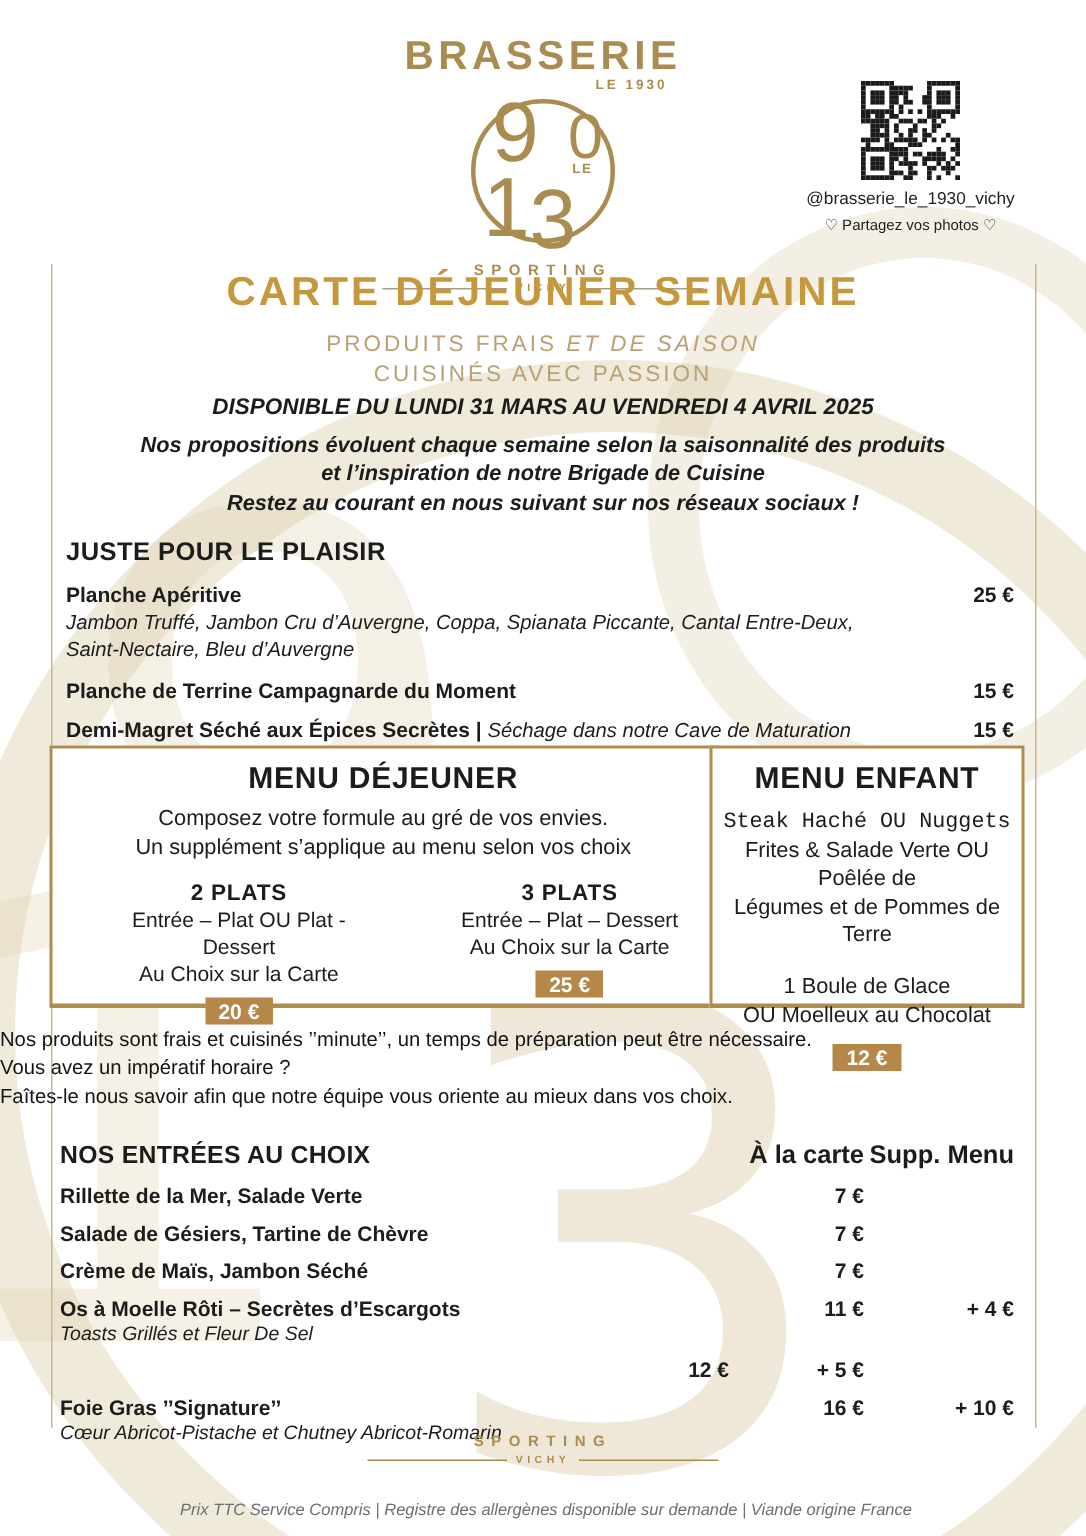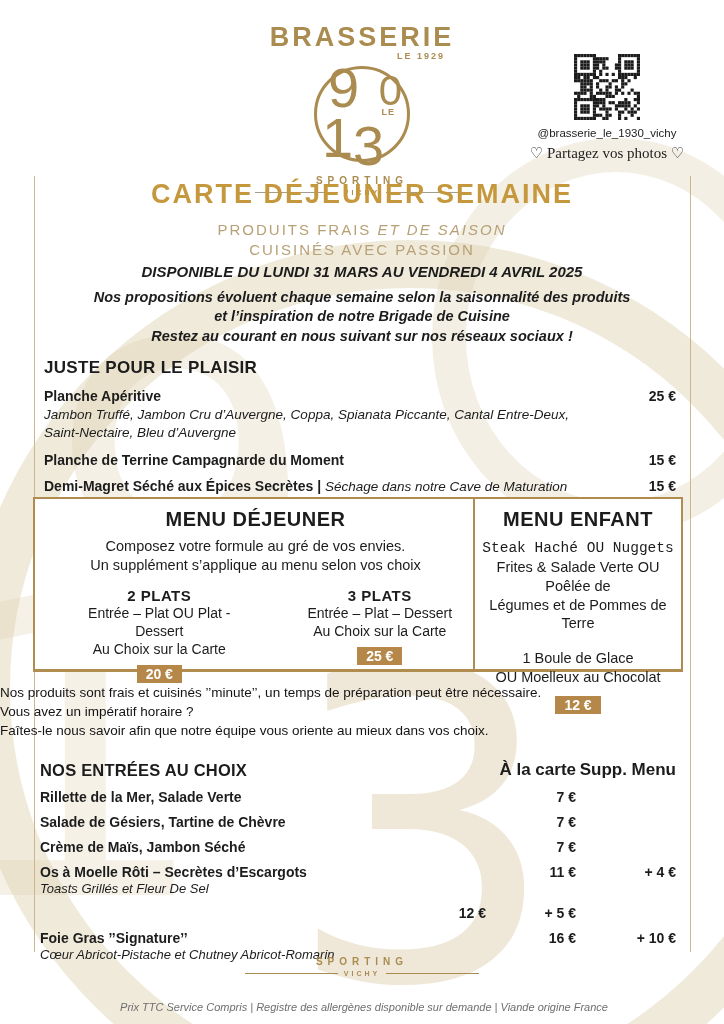--- a/index.html
+++ b/index.html
@@ -33,21 +33,21 @@
   .d3{left:36px;bottom:-15px;font-size:56px;}
   .brand-sporting{margin-top:13px;font-size:10px;font-weight:700;letter-spacing:5px;color:var(--gold-logo,#ab8c50);}
   .brand-divider{display:flex;align-items:center;gap:6px;margin:3px 18px 0;}
   .brand-divider .line{flex:1;height:1px;background:#a39d8c;}
   .brand-divider .vichy{font-size:7px;letter-spacing:3px;font-weight:700;color:var(--gold-logo,#ab8c50);}
 
   
   .social{position:absolute;left:527px;top:54px;width:160px;text-align:center;z-index:2;}
   .qr{width:66px;height:66px;display:block;margin:0 auto;}
   .handle{margin-top:7px;font-size:11.5px;color:#222;}
-  .share{margin-top:5px;font-size:15px;color:#222;font-family:Liberation Serif, serif;}
+  .share{margin-top:5px;font-size:10px;color:#222;}
 
   
   .title{position:absolute;top:179px;left:0;right:0;text-align:center;z-index:2;
          font-size:27px;font-weight:700;letter-spacing:2px;color:var(--gold-title,#c6983d);}
   .subtitle{position:absolute;top:220px;left:0;right:0;text-align:center;z-index:2;
             font-size:15px;letter-spacing:2px;line-height:1.35;font-weight:500;color:var(--gold-subtitle,#b8a176);}
   .subtitle .it{font-style:italic;}
 
   .availability{position:absolute;top:263px;left:0;right:0;text-align:center;z-index:2;
                 font-size:15px;font-weight:700;font-style:italic;}
@@ -119,21 +119,21 @@
     <div class="wm-ring r0"></div>
     <div class="wm-glyph g9">9</div>
     <div class="wm-glyph g1">1</div>
     <div class="wm-glyph g3">3</div>
   </div>
   <div class="frame-line frame-left"></div>
   <div class="frame-line frame-right"></div>
 
   <div class="brand">
     <div class="brand-name">BRASSERIE</div>
-    <div class="brand-sub">LE 1929</div>
+    <div class="brand-sub">LE 1930</div>
     <div class="brand-circle">
       <span class="d9">9</span>
       <span class="d0">0</span>
       <span class="dle">LE</span>
       <span class="d1">1</span>
       <span class="d3">3</span>
     </div>
     <div class="brand-sporting">SPORTING</div>
     <div class="brand-divider">
       <span class="line"></span>

